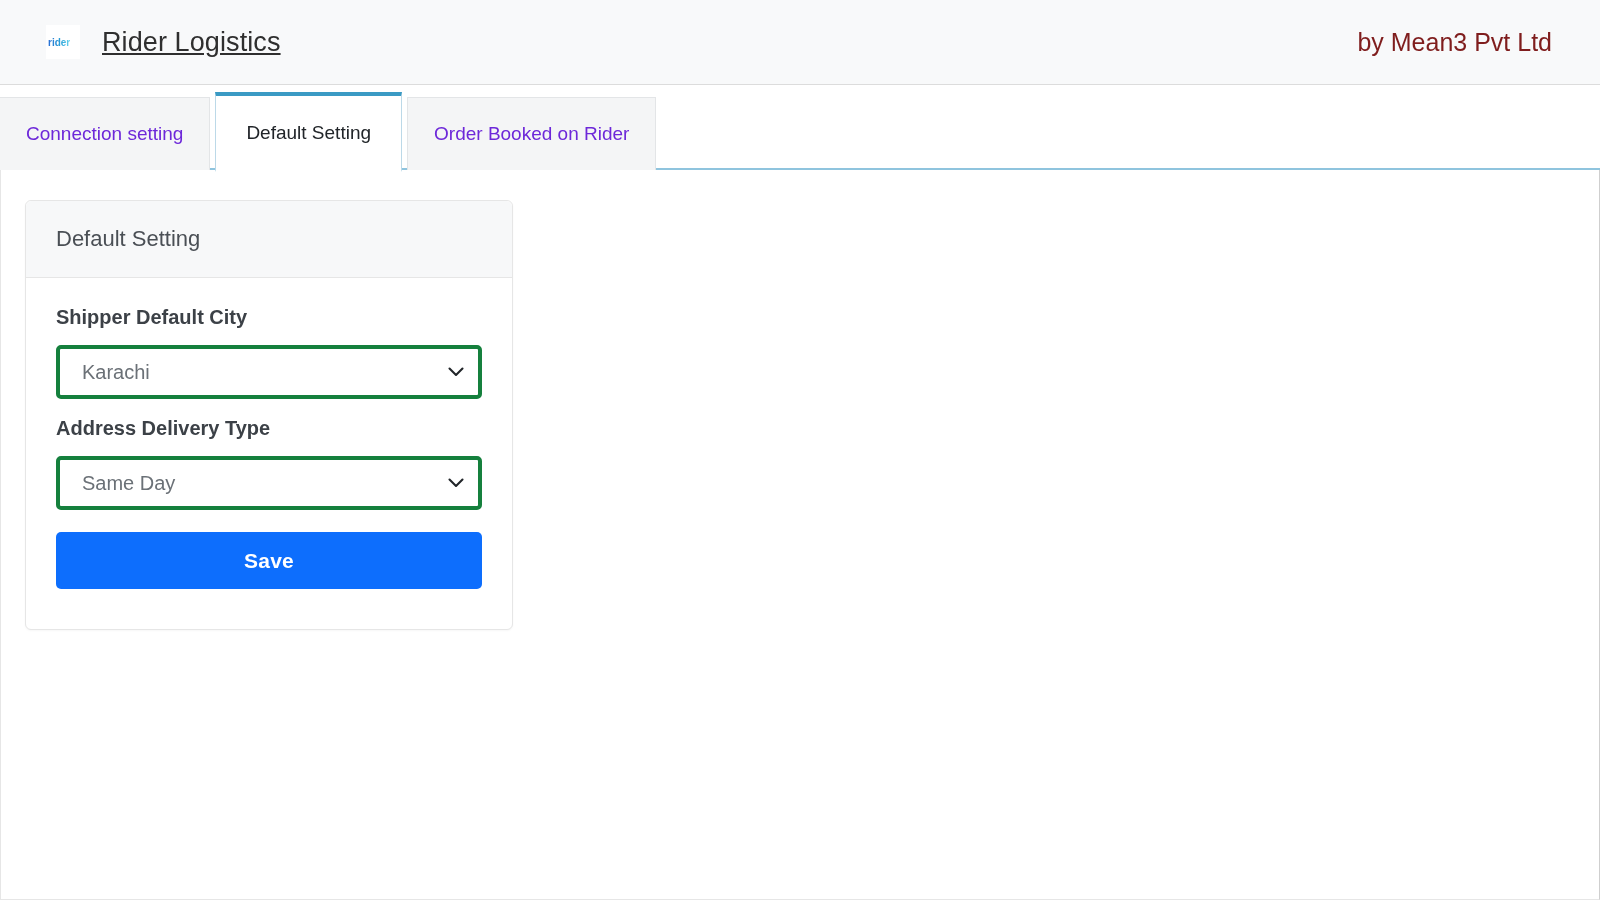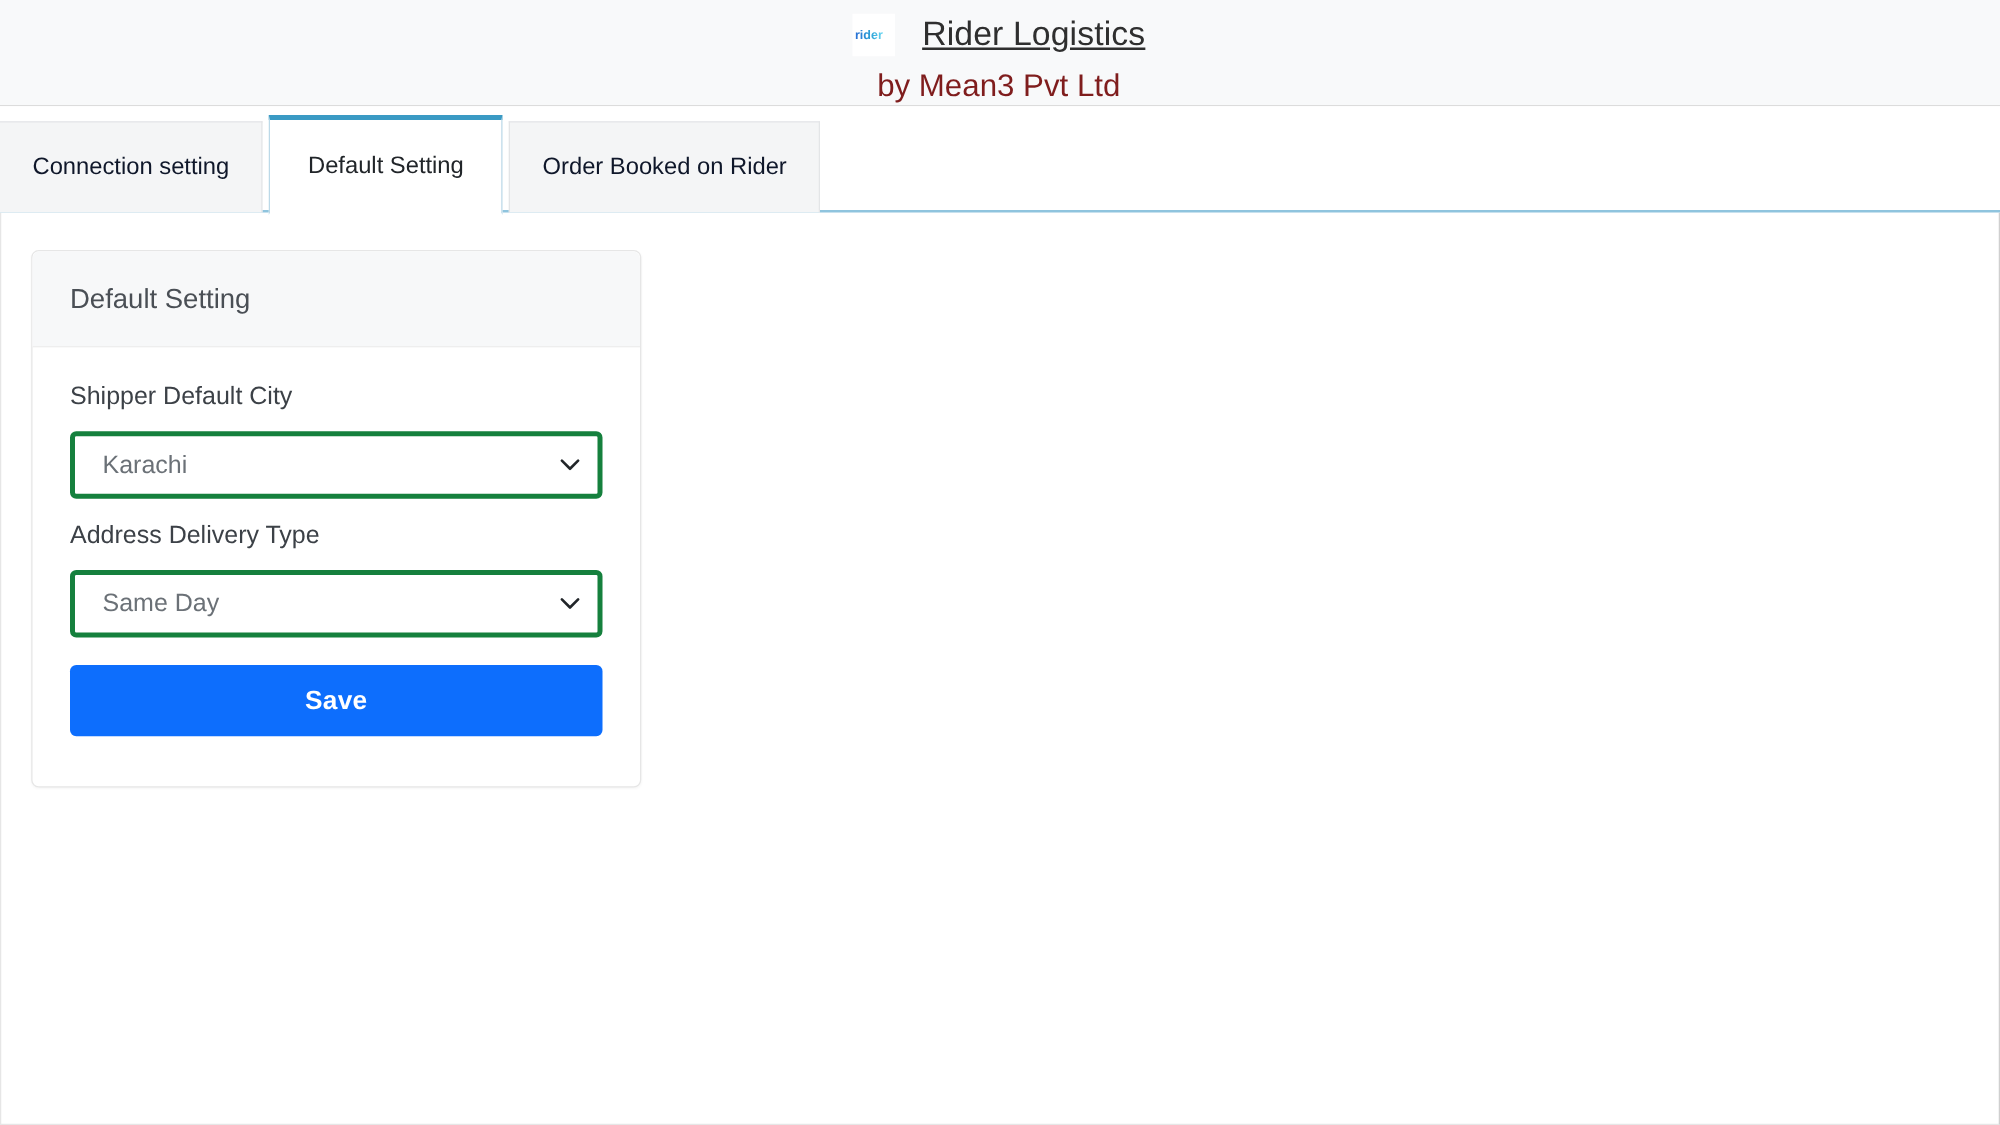--- a/index.html
+++ b/index.html
@@ -14,21 +14,20 @@
   }
 
   
   .app-header {
     height: 85px;
     background: #f8f9fa;
     border-bottom: 1px solid #dcdcdc;
     display: flex;
     align-items: center;
     padding: 0 48px 0 46px;
-    flex-direction: column;
   }
   .brand {
     display: flex;
     align-items: center;
     gap: 22px;
     flex: 1;
   }
   .brand-logo {
     width: 34px;
     height: 34px;
@@ -72,21 +71,21 @@
   }
   .tab {
     position: relative;
     z-index: 2;
     height: 73px;
     display: flex;
     align-items: center;
     justify-content: center;
     padding: 0 26px;
     font-size: 19px;
-    color: #0f172a;
+    color: #6d28d9;
     background: #f4f5f6;
     border: 1px solid #e3e5e7;
     border-bottom: none;
     margin-right: 5px;
     white-space: nowrap;
     cursor: pointer;
   }
   .tab:first-child { border-left: none; }
   .tab.active {
     background: #ffffff;
@@ -129,21 +128,21 @@
   .card-body {
     padding: 28px 30px 40px 30px;
   }
 
   .form-group { margin-bottom: 18px; }
   .form-label {
     display: block;
     font-size: 20px;
     color: #3c4147;
     margin-bottom: 16px;
-    font-weight: 400;
+    font-weight: 700;
   }
   .select-wrap {
     position: relative;
     width: 100%;
   }
   .form-select {
     width: 100%;
     height: 54px;
     padding: 0 44px 0 22px;
     font-size: 20px;

